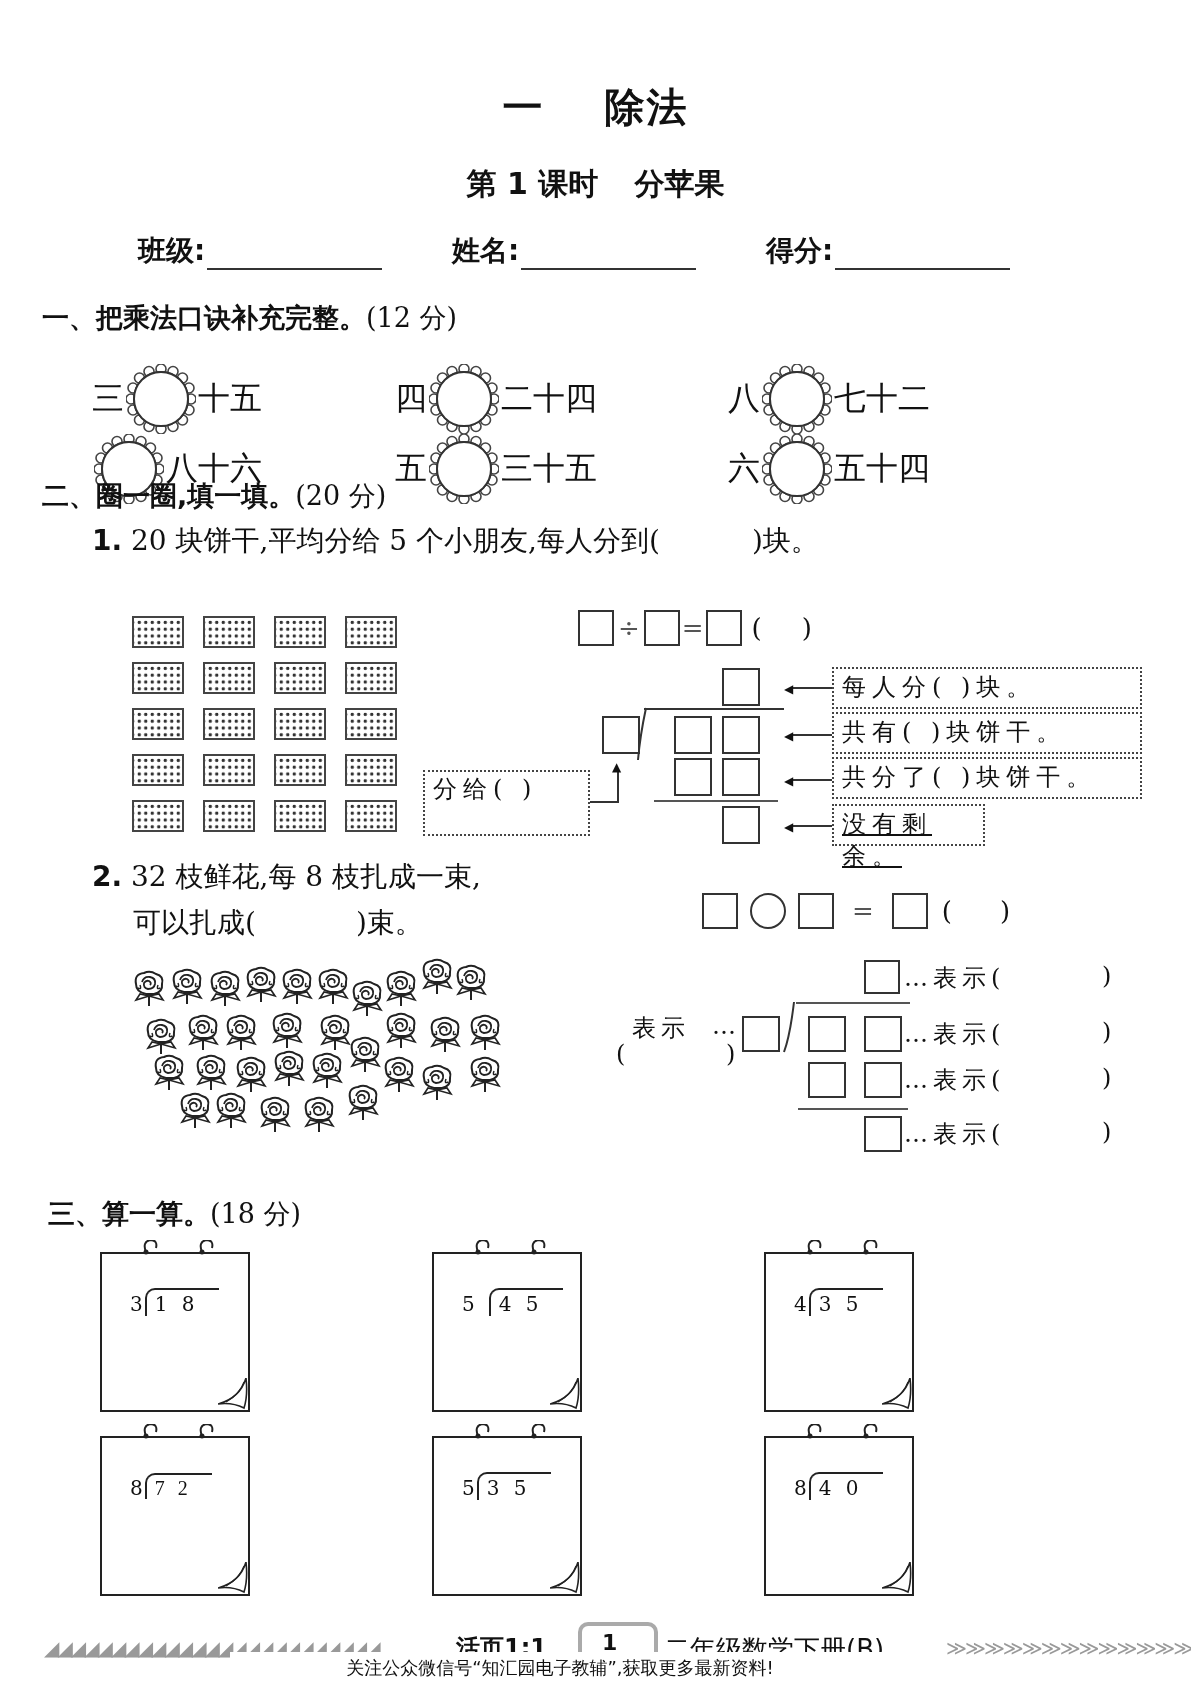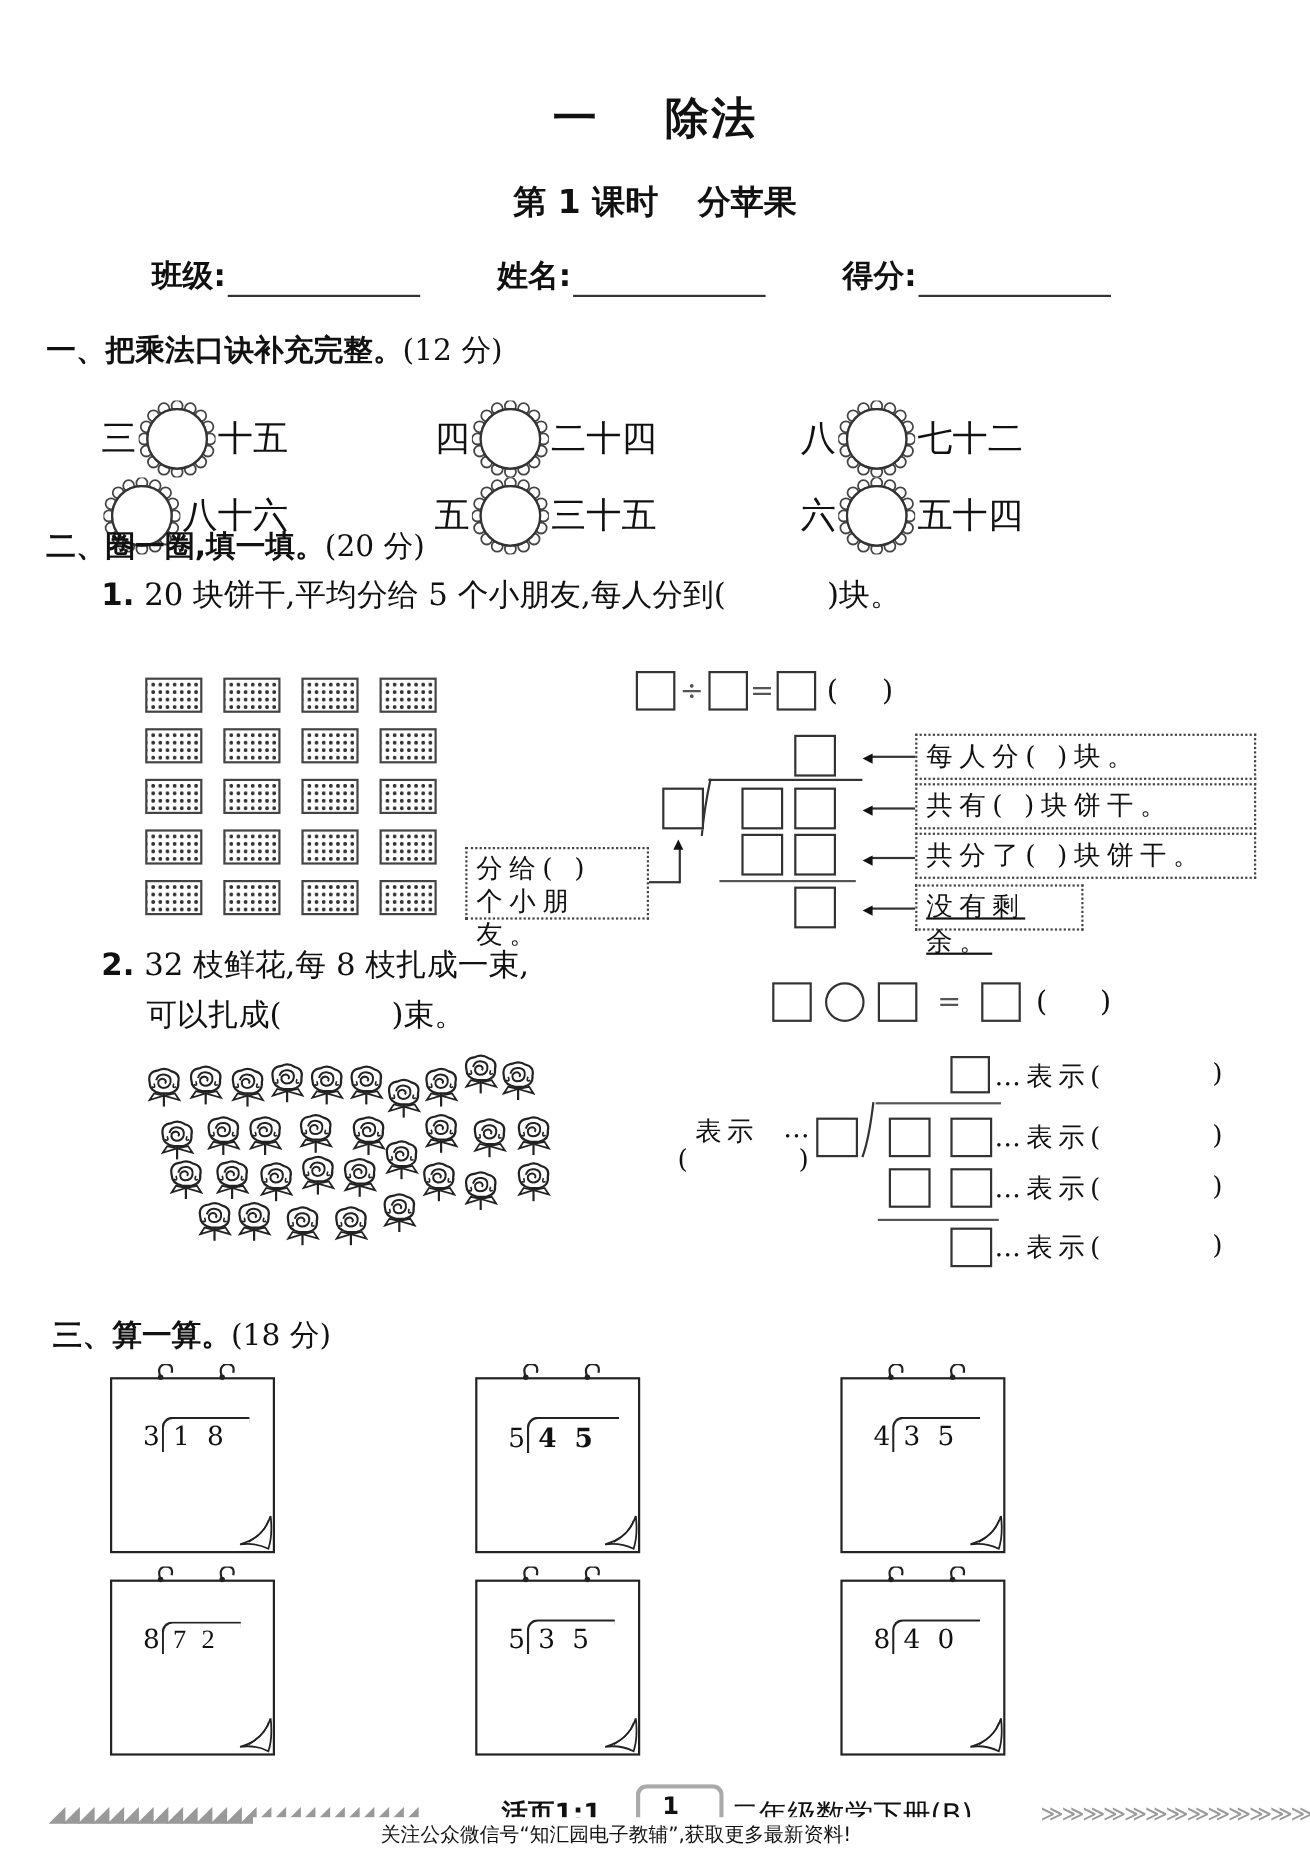--- a/index.html
+++ b/index.html
@@ -16,21 +16,21 @@
   .kj{font-size:32px;display:flex;align-items:center;font-family:"DejaVu Serif","Liberation Serif",serif;}
   .flower{width:70px;height:70px;margin:0 2px;}
   .q{font-size:28px;}
   .q b{font-family:"DejaVu Sans","Liberation Sans",sans-serif;}
   .biscuit{width:52px;height:32px;border:2px solid #444;box-sizing:border-box;background-image:radial-gradient(circle,#333 1.5px,transparent 2px);background-size:6.5px 6.8px;background-position:2px 1px;}
   .box{border:2px solid #333;background:#fff;box-sizing:border-box;}
   .dot{border:2px dotted #444;box-sizing:border-box;font-size:24px;padding:2px 8px;letter-spacing:6px;background:#fff;}
   .arrow{height:2px;background:#333;}
   .small{font-size:24px;letter-spacing:5px;}
   .pad{width:150px;height:160px;border:2px solid #222;box-sizing:border-box;background:#fff;}
-  .pad .div{position:absolute;left:28px;top:38px;font-size:24px;}
+  .pad .div{position:absolute;left:28px;top:38px;font-size:20px;}
   .footer-arrows{font-size:20px;color:#999;letter-spacing:-2px;font-family:"DejaVu Sans","Liberation Sans",sans-serif;}
   .notice{left:230px;top:1652px;width:660px;height:32px;background:#fff;font-size:18px;font-family:"DejaVu Sans","Liberation Sans",sans-serif;display:flex;align-items:center;justify-content:center;}
 </style>
 </head>
 <body>
 
 <div class="abs title">
   <span>一</span><span class="sp"></span><span>除法</span>
 </div>
 <div class="abs subtitle">
@@ -189,21 +189,20 @@
 <div class="abs arrow" style="left:790px;top:825px;width:42px;"></div>
 <div class="abs" style="left:784px;top:820px;font-size:12px;">◀</div>
 
 <div class="abs dot" style="left:832px;top:667px;width:310px;height:42px;">每人分(  )块。</div>
 <div class="abs dot" style="left:832px;top:712px;width:310px;height:42px;">共有(  )块饼干。</div>
 <div class="abs dot" style="left:832px;top:757px;width:310px;height:42px;">共分了(  )块饼干。</div>
 <div class="abs dot" style="left:832px;top:804px;width:153px;height:42px;text-decoration:underline;">没有剩余。</div>
 
 <div class="abs dot" style="left:423px;top:770px;width:167px;height:66px;line-height:30px;">
   <div>分给(   )</div>
-  <div>个小朋友。</div>
 </div>
 <div class="abs" style="left:590px;top:801px;width:28px;height:2px;background:#333;"></div>
 <div class="abs" style="left:617px;top:770px;width:2px;height:33px;background:#333;"></div>
 <div class="abs" style="left:612px;top:760px;font-size:12px;">▲</div>
 
 <div class="abs q" style="left:92px;top:858px;">
   <b>2.</b>
   <span>32 枝鲜花,每 8 枝扎成一束,</span>
 </div>
 <div class="abs q" style="left:133px;top:904px;">
@@ -325,21 +324,21 @@
       <use href="#curl"></use>
     </svg>
 </div>
 <div class="abs pad" style="left:432px;top:1252px;">
   <svg class="abs" style="left:40px;top:-14px;" width="20" height="20">
       <use href="#ring"></use>
     </svg>
   <svg class="abs" style="left:96px;top:-14px;" width="20" height="20">
       <use href="#ring"></use>
     </svg>
-  <div class="div"><span>5</span><span style="border-top:2px solid #222;border-left:2px solid #222;border-top-left-radius:10px;padding:2px 20px 0 8px;margin-left:2px;letter-spacing:4px;font-weight:bold;">4 5</span></div>
+  <div class="div"><span>5</span><span style="border-top:2px solid #222;border-left:2px solid #222;border-top-left-radius:10px;padding:2px 20px 0 8px;margin-left:14px;letter-spacing:4px;">4 5</span></div>
   <svg class="abs" style="right:-2px;bottom:-2px;" width="32" height="34">
       <use href="#curl"></use>
     </svg>
 </div>
 <div class="abs pad" style="left:764px;top:1252px;">
   <svg class="abs" style="left:40px;top:-14px;" width="20" height="20">
       <use href="#ring"></use>
     </svg>
   <svg class="abs" style="left:96px;top:-14px;" width="20" height="20">
       <use href="#ring"></use>

